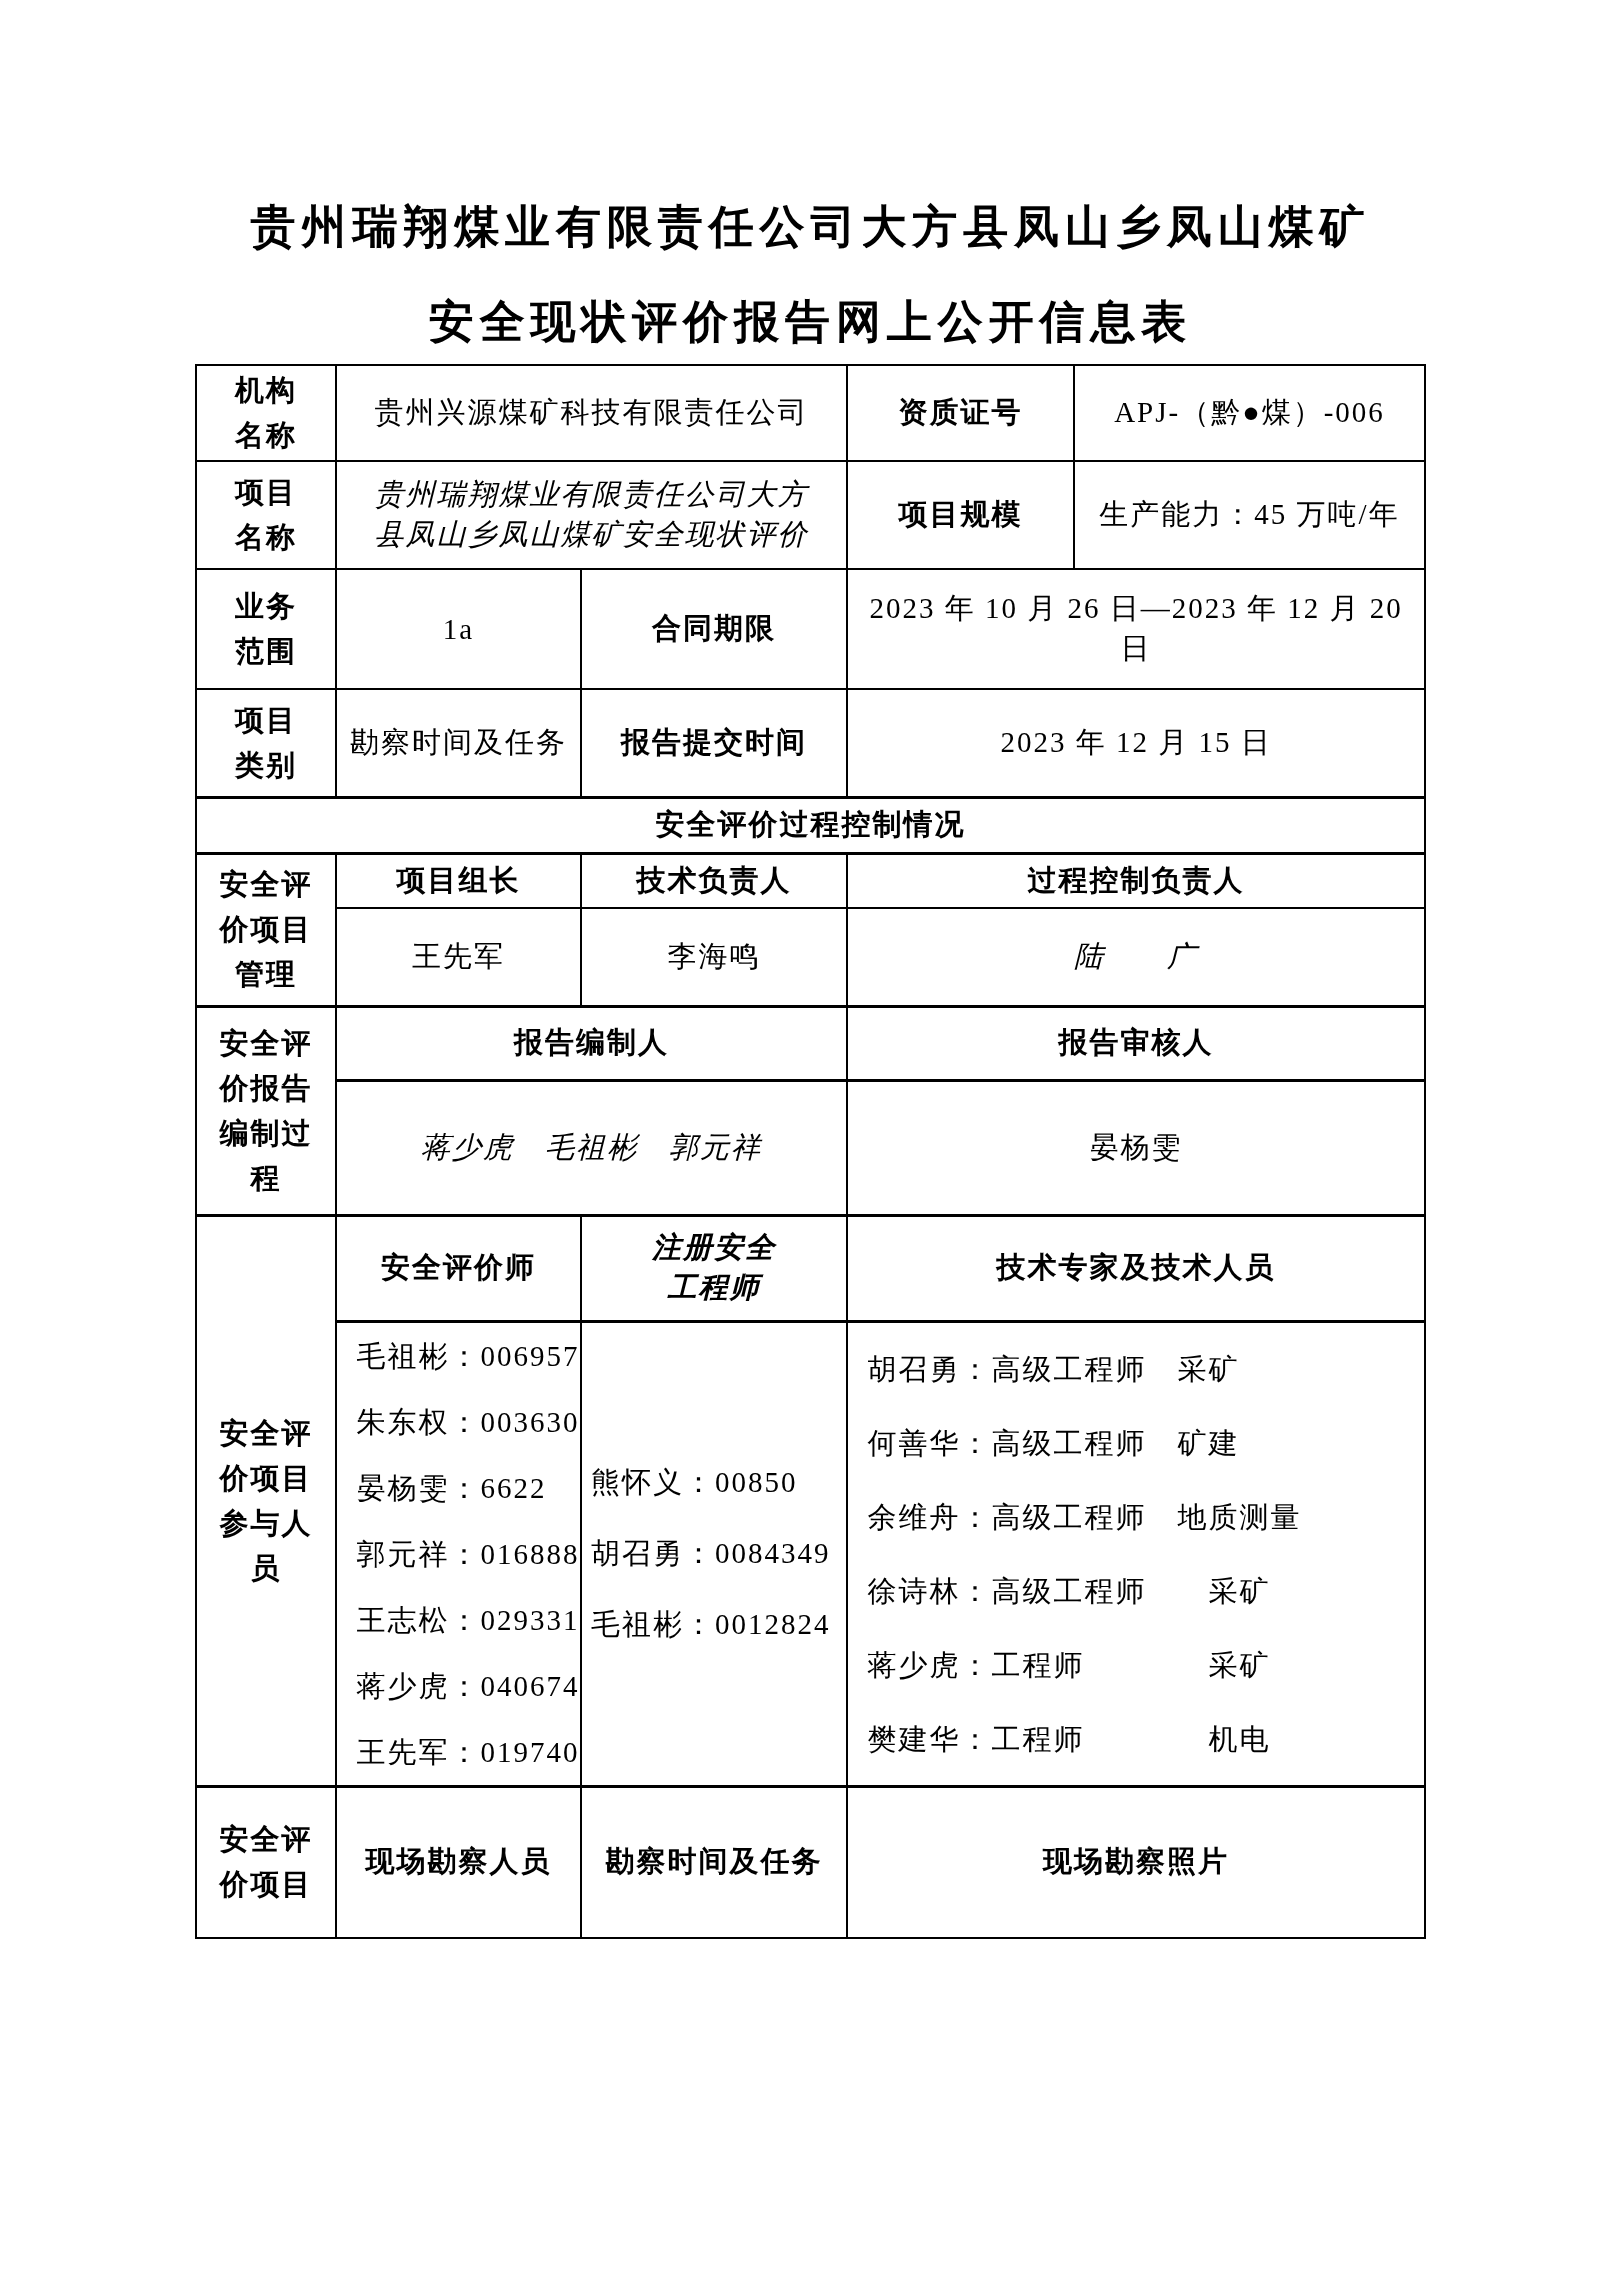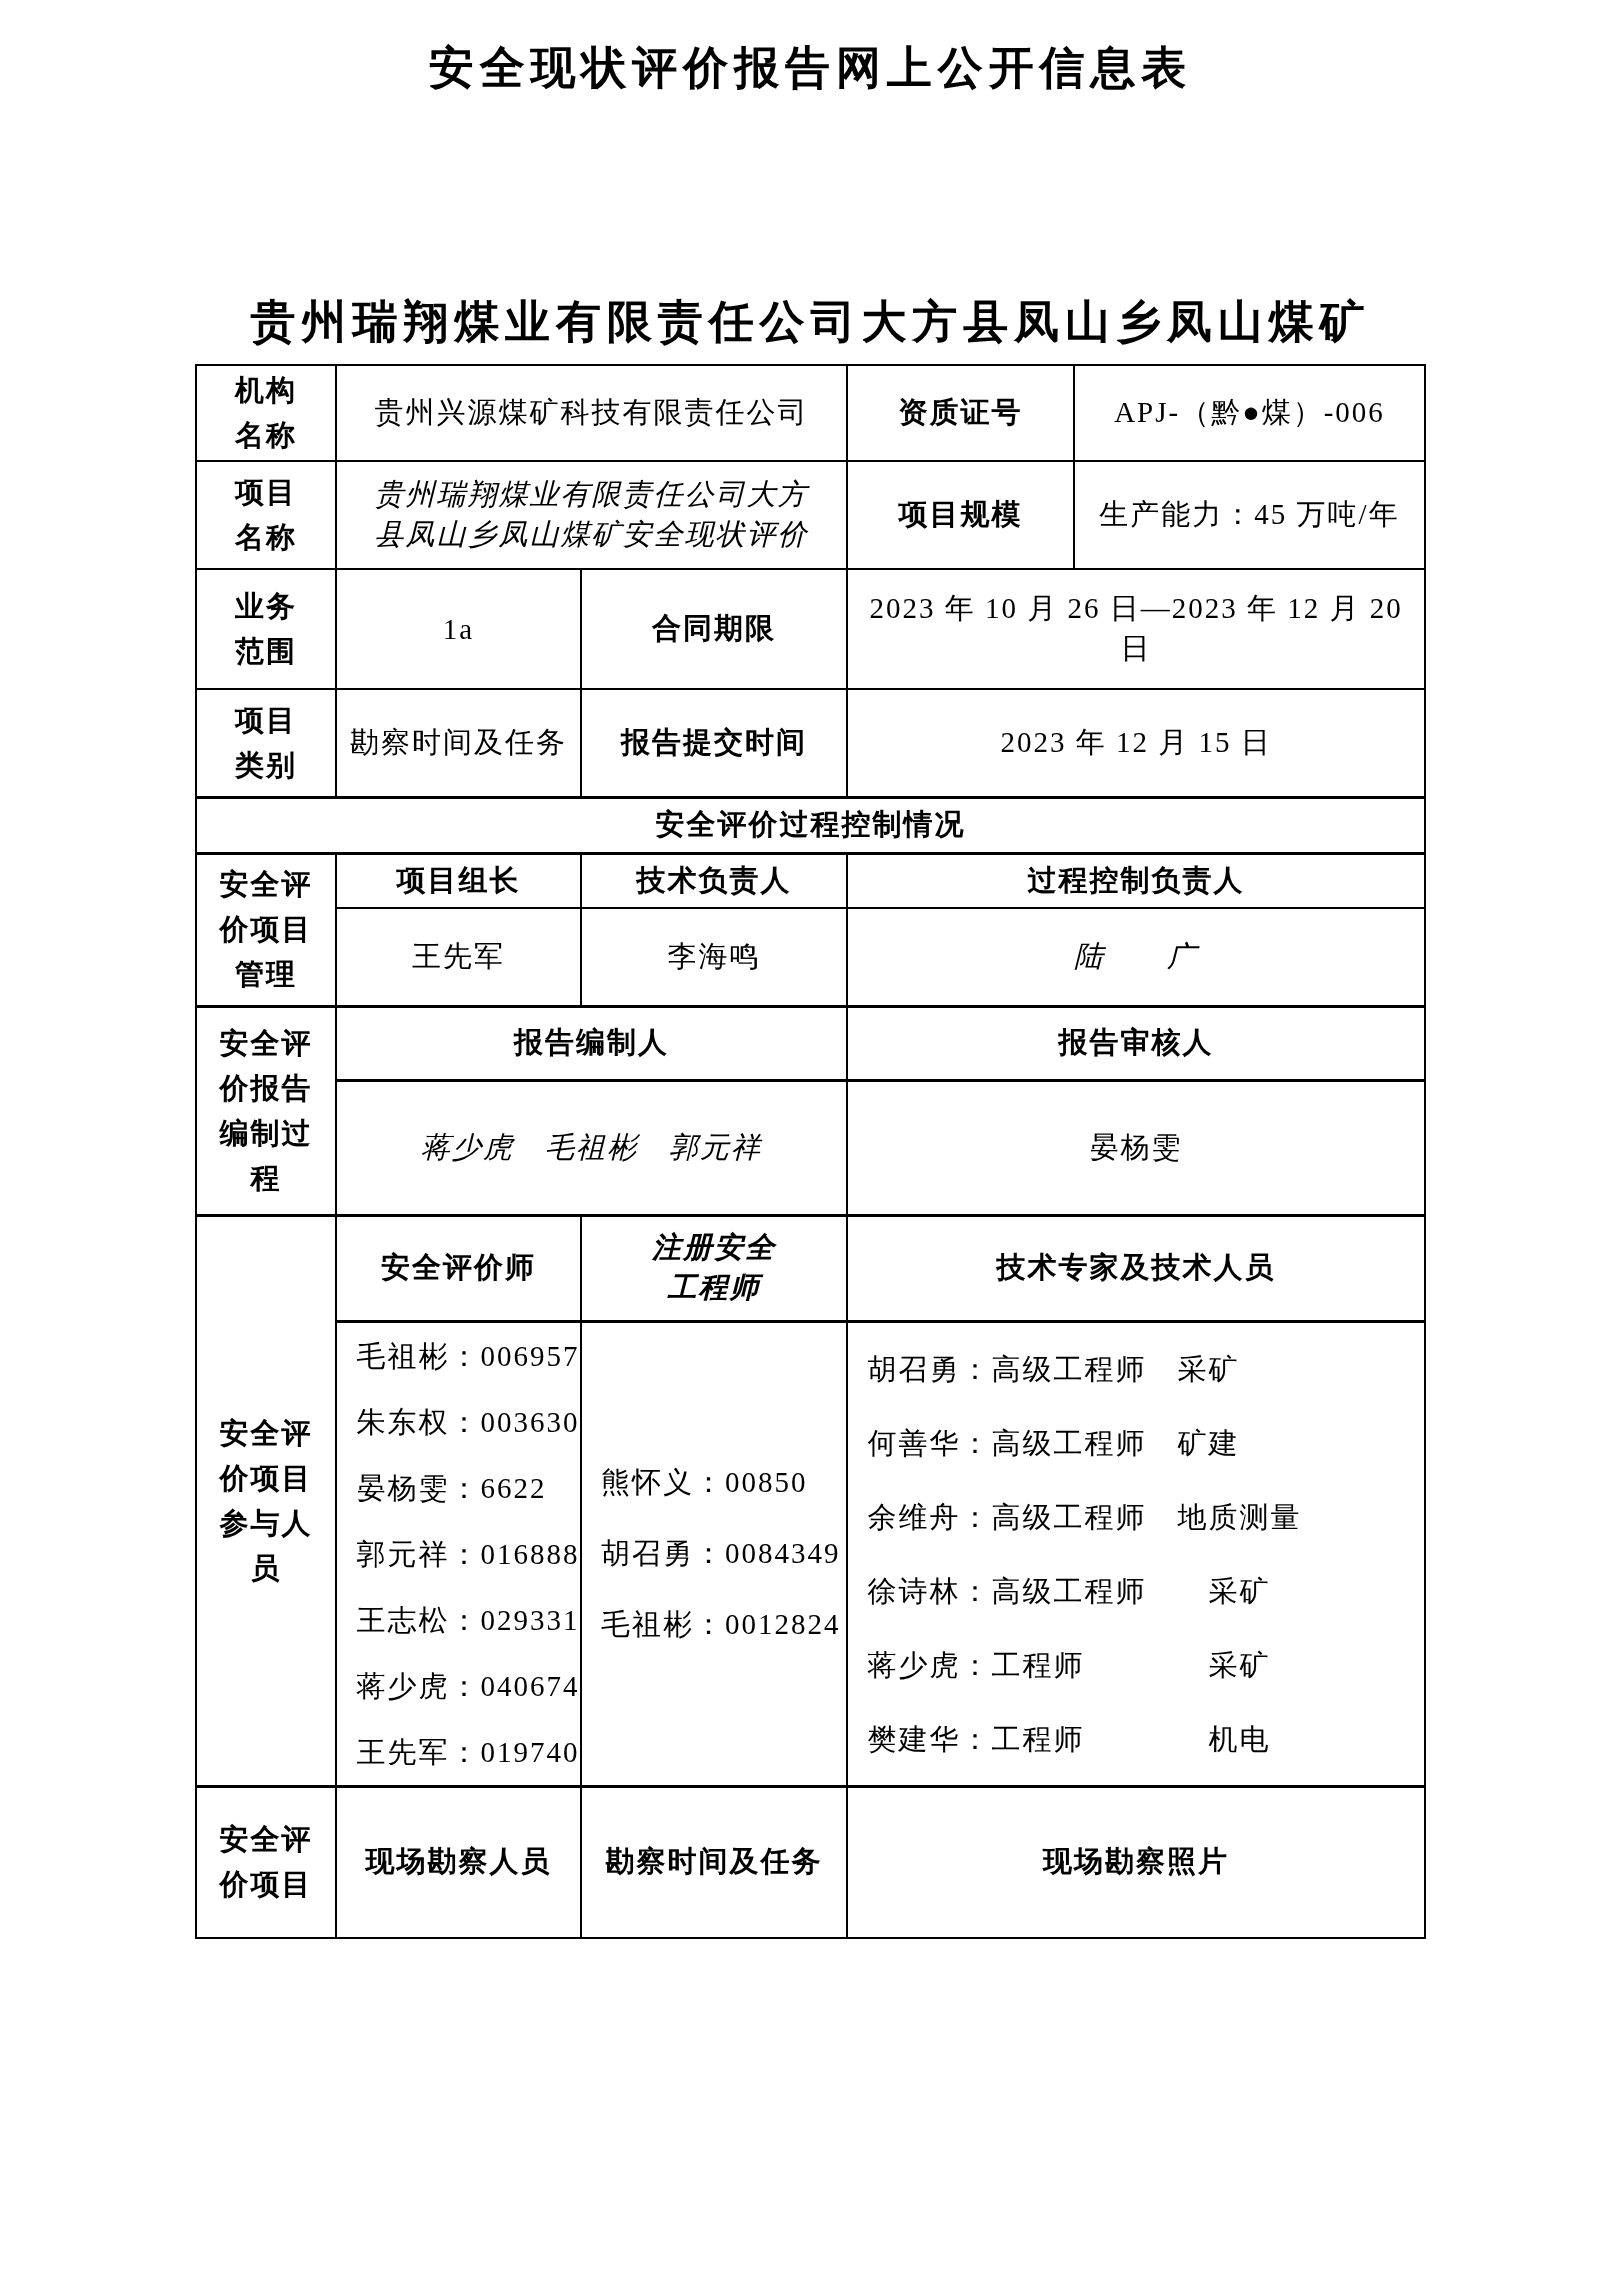--- a/index.html
+++ b/index.html
@@ -34,22 +34,22 @@
   .vlist.evaluators div{line-height:66px;}
   .vlist.engineers div{line-height:71px;}
   .vlist.experts div{line-height:74px;}
   .vlist div{white-space:pre;}
 </style>
 </head>
 <body>
 
 <div class="page">
 
+  <div class="doc-title first">贵州瑞翔煤业有限责任公司大方县凤山乡凤山煤矿</div>
   <div class="doc-title second">安全现状评价报告网上公开信息表</div>
-  <div class="doc-title first">贵州瑞翔煤业有限责任公司大方县凤山乡凤山煤矿</div>
 
   <table class="doc-table">
     <colgroup>
       <col style="width:140px">
         <col style="width:245px">
         <col style="width:266px">
       <col style="width:227px">
         <col style="width:351px">
     </colgroup>
 
@@ -133,21 +133,21 @@
         <div class="vlist evaluators">
           <div>毛祖彬：006957</div>
           <div>朱东权：003630</div>
           <div>晏杨雯：6622</div>
           <div>郭元祥：016888</div>
           <div>王志松：029331</div>
           <div>蒋少虎：040674</div>
           <div>王先军：019740</div>
         </div>
       </td>
-      <td class="list-cell bb4" style="padding-left:19px;">
+      <td class="list-cell bb4" style="padding-left:9px;">
         <div class="vlist engineers">
           <div>熊怀义：00850</div>
           <div>胡召勇：0084349</div>
           <div>毛祖彬：0012824</div>
         </div>
       </td>
       <td colspan="2" class="list-cell bb4">
         <div class="vlist experts">
           <div>胡召勇：高级工程师　采矿</div>
           <div>何善华：高级工程师　矿建</div>

